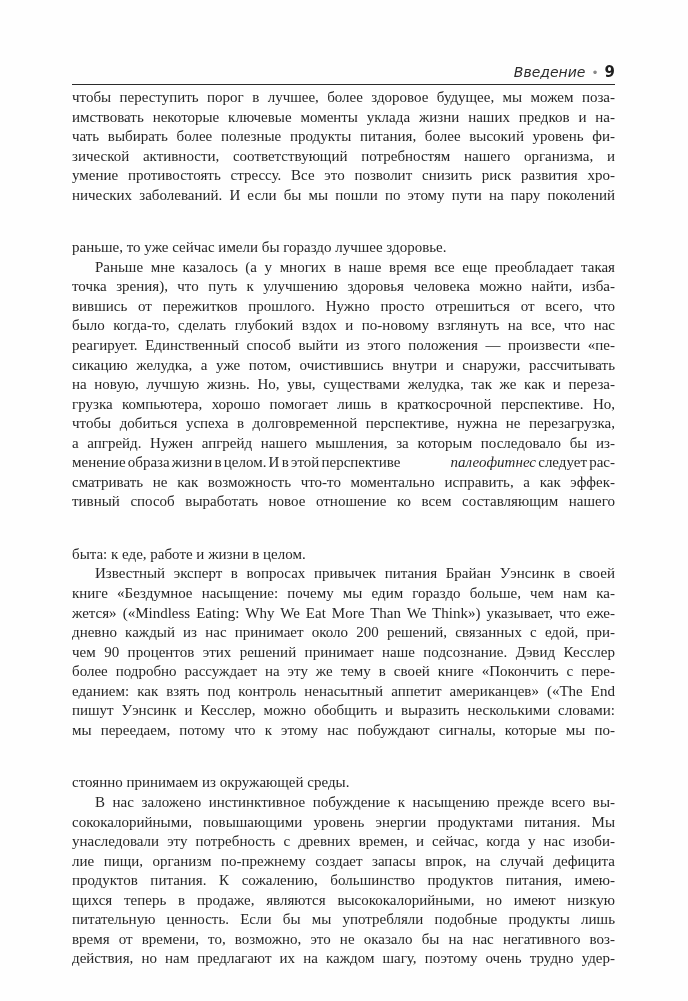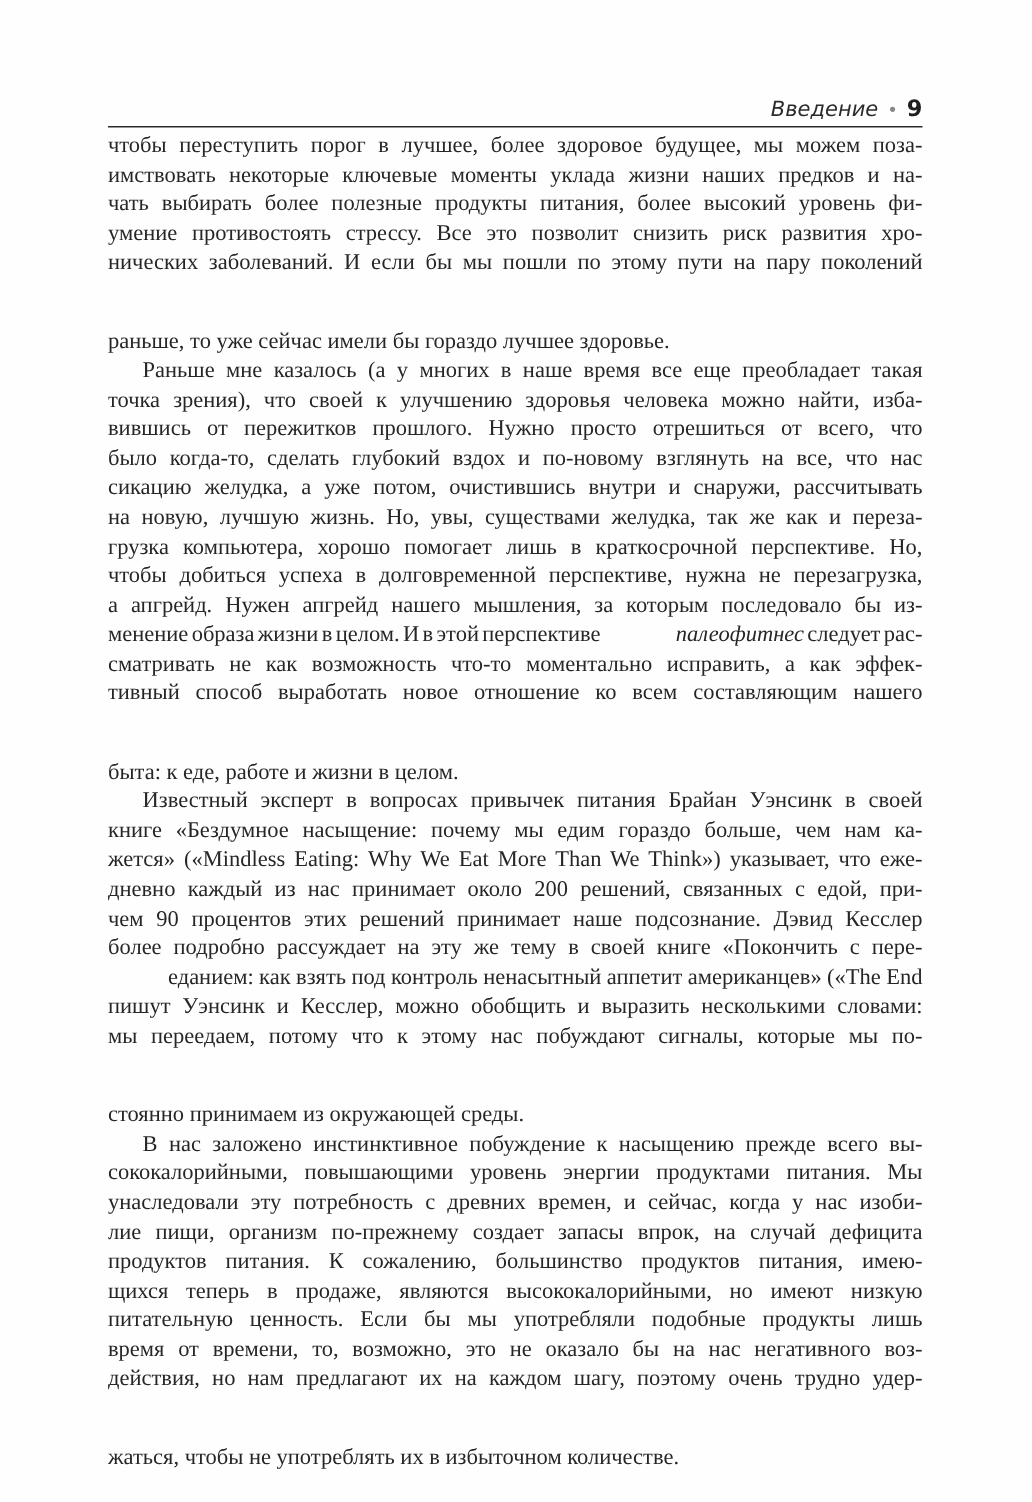--- a/index.html
+++ b/index.html
@@ -32,47 +32,49 @@
 <div class="page">
   <div class="running-head">
     <span class="section">Введение</span><span class="bullet">•</span><span class="pageno">9</span>
   </div>
 
   <div class="body-text" id="body-text">
       <p>
         <span class="line" style="display: block; white-space: nowrap; word-spacing: -0.628125px;"><span>чтобы переступить порог в лучшее, более здоровое будущее, мы можем поза-</span></span>
         <span class="line" style="display: block; white-space: nowrap; word-spacing: -0.739583px;"><span>имствовать некоторые ключевые моменты уклада жизни наших предков и на-</span></span>
         <span class="line" style="display: block; white-space: nowrap; word-spacing: -0.977431px;"><span>чать выбирать более полезные продукты питания, более высокий уровень фи-</span></span>
+        <span class="line" style="display: block; white-space: nowrap; word-spacing: 0px;"><span>зической активности, соответствующий потребностям нашего организма, и</span></span>
         <span class="line" style="display: block; white-space: nowrap; word-spacing: 0px;"><span>умение противостоять стрессу. Все это позволит снизить риск развития хро-</span></span>
         <span class="line" style="display: block; white-space: nowrap; word-spacing: -1.06901px;"><span>нических заболеваний. И если бы мы пошли по этому пути на пару поколений</span></span>
         <span class="line last" style="display: block; white-space: nowrap;"><span>раньше, то уже сейчас имели бы гораздо лучшее здоровье.</span></span>
       </p>
       <p>
         <span class="line" style="text-indent: 23px; display: block; white-space: nowrap; word-spacing: -0.360677px;"><span>Раньше мне казалось (а у многих в наше время все еще преобладает такая</span></span>
-        <span class="line" style="display: block; white-space: nowrap; word-spacing: 0px;"><span>точка зрения), что своей к улучшению здоровья человека можно найти, изба-</span></span>
+        <span class="line" style="display: block; white-space: nowrap; word-spacing: 0px;"><span>точка зрения), что путь к улучшению здоровья человека можно найти, изба-</span></span>
         <span class="line" style="display: block; white-space: nowrap; word-spacing: 0px;"><span>вившись от пережитков прошлого. Нужно просто отрешиться от всего, что</span></span>
         <span class="line" style="display: block; white-space: nowrap; word-spacing: 0px;"><span>было когда-то, сделать глубокий вздох и по-новому взглянуть на все, что нас</span></span>
+        <span class="line" style="display: block; white-space: nowrap; word-spacing: -2.23611px;"><span>реагирует. Единственный способ выйти из этого положения — произвести «пе-</span></span>
         <span class="line" style="display: block; white-space: nowrap; word-spacing: -1.03993px;"><span>сикацию желудка, а уже потом, очистившись внутри и снаружи, рассчитывать</span></span>
         <span class="line" style="display: block; white-space: nowrap; word-spacing: -0.671875px;"><span>на новую, лучшую жизнь. Но, увы, существами желудка, так же как и переза-</span></span>
         <span class="line" style="display: block; white-space: nowrap; word-spacing: -0.9375px;"><span>грузка компьютера, хорошо помогает лишь в краткосрочной перспективе. Но,</span></span>
         <span class="line" style="display: block; white-space: nowrap; word-spacing: -1.93555px;"><span>чтобы добиться успеха в долговременной перспективе, нужна не перезагрузка,</span></span>
         <span class="line" style="display: block; white-space: nowrap; word-spacing: -0.376563px;"><span>а апгрейд. Нужен апгрейд нашего мышления, за которым последовало бы из-</span></span>
         <span class="line" style="display: block; white-space: nowrap; word-spacing: -2.1108px;"><span>менение образа жизни в целом. И в этой перспективе <em>палеофитнес</em> следует рас-</span></span>
         <span class="line" style="display: block; white-space: nowrap; word-spacing: 0px;"><span>сматривать не как возможность что-то моментально исправить, а как эффек-</span></span>
         <span class="line" style="display: block; white-space: nowrap; word-spacing: 0px;"><span>тивный способ выработать новое отношение ко всем составляющим нашего</span></span>
         <span class="line last" style="display: block; white-space: nowrap;"><span>быта: к еде, работе и жизни в целом.</span></span>
       </p>
       <p>
         <span class="line" style="text-indent: 23px; display: block; white-space: nowrap; word-spacing: -0.8125px;"><span>Известный эксперт в вопросах привычек питания Брайан Уэнсинк в своей</span></span>
         <span class="line" style="display: block; white-space: nowrap; word-spacing: 0px;"><span>книге «Бездумное насыщение: почему мы едим гораздо больше, чем нам ка-</span></span>
         <span class="line" style="display: block; white-space: nowrap; word-spacing: -2.27995px;"><span>жется» («Mindless Eating: Why We Eat More Than We Think») указывает, что еже-</span></span>
         <span class="line" style="display: block; white-space: nowrap; word-spacing: -0.357955px;"><span>дневно каждый из нас принимает около 200 решений, связанных с едой, при-</span></span>
         <span class="line" style="display: block; white-space: nowrap; word-spacing: -1.20486px;"><span>чем 90 процентов этих решений принимает наше подсознание. Дэвид Кесслер</span></span>
         <span class="line" style="display: block; white-space: nowrap; word-spacing: -0.14974px;"><span>более подробно рассуждает на эту же тему в своей книге «Покончить с пере-</span></span>
-        <span class="line" style="display: block; white-space: nowrap; word-spacing: -1.64931px; margin-left: 40px;"><span>еданием: как взять под контроль ненасытный аппетит американцев» («The End</span></span>
+        <span class="line" style="display: block; white-space: nowrap; word-spacing: -1.64931px;"><span>еданием: как взять под контроль ненасытный аппетит американцев» («The End</span></span>
         <span class="line" style="display: block; white-space: nowrap; word-spacing: -1.82812px;"><span>пишут Уэнсинк и Кесслер, можно обобщить и выразить несколькими словами:</span></span>
         <span class="line" style="display: block; white-space: nowrap; word-spacing: 0px;"><span>мы переедаем, потому что к этому нас побуждают сигналы, которые мы по-</span></span>
         <span class="line last" style="display: block; white-space: nowrap;"><span>стоянно принимаем из окружающей среды.</span></span>
       </p>
       <p>
         <span class="line" style="text-indent: 23px; display: block; white-space: nowrap; word-spacing: -1.88889px;"><span>В нас заложено инстинктивное побуждение к насыщению прежде всего вы-</span></span>
         <span class="line" style="display: block; white-space: nowrap; word-spacing: -1.46875px;"><span>сококалорийными, повышающими уровень энергии продуктами питания. Мы</span></span>
         <span class="line" style="display: block; white-space: nowrap; word-spacing: -0.464489px;"><span>унаследовали эту потребность с древних времен, и сейчас, когда у нас изоби-</span></span>
         <span class="line" style="display: block; white-space: nowrap; word-spacing: -0.0954861px;"><span>лие пищи, организм по-прежнему создает запасы впрок, на случай дефицита</span></span>
         <span class="line" style="display: block; white-space: nowrap; word-spacing: 0px;"><span>продуктов питания. К сожалению, большинство продуктов питания, имею-</span></span>

